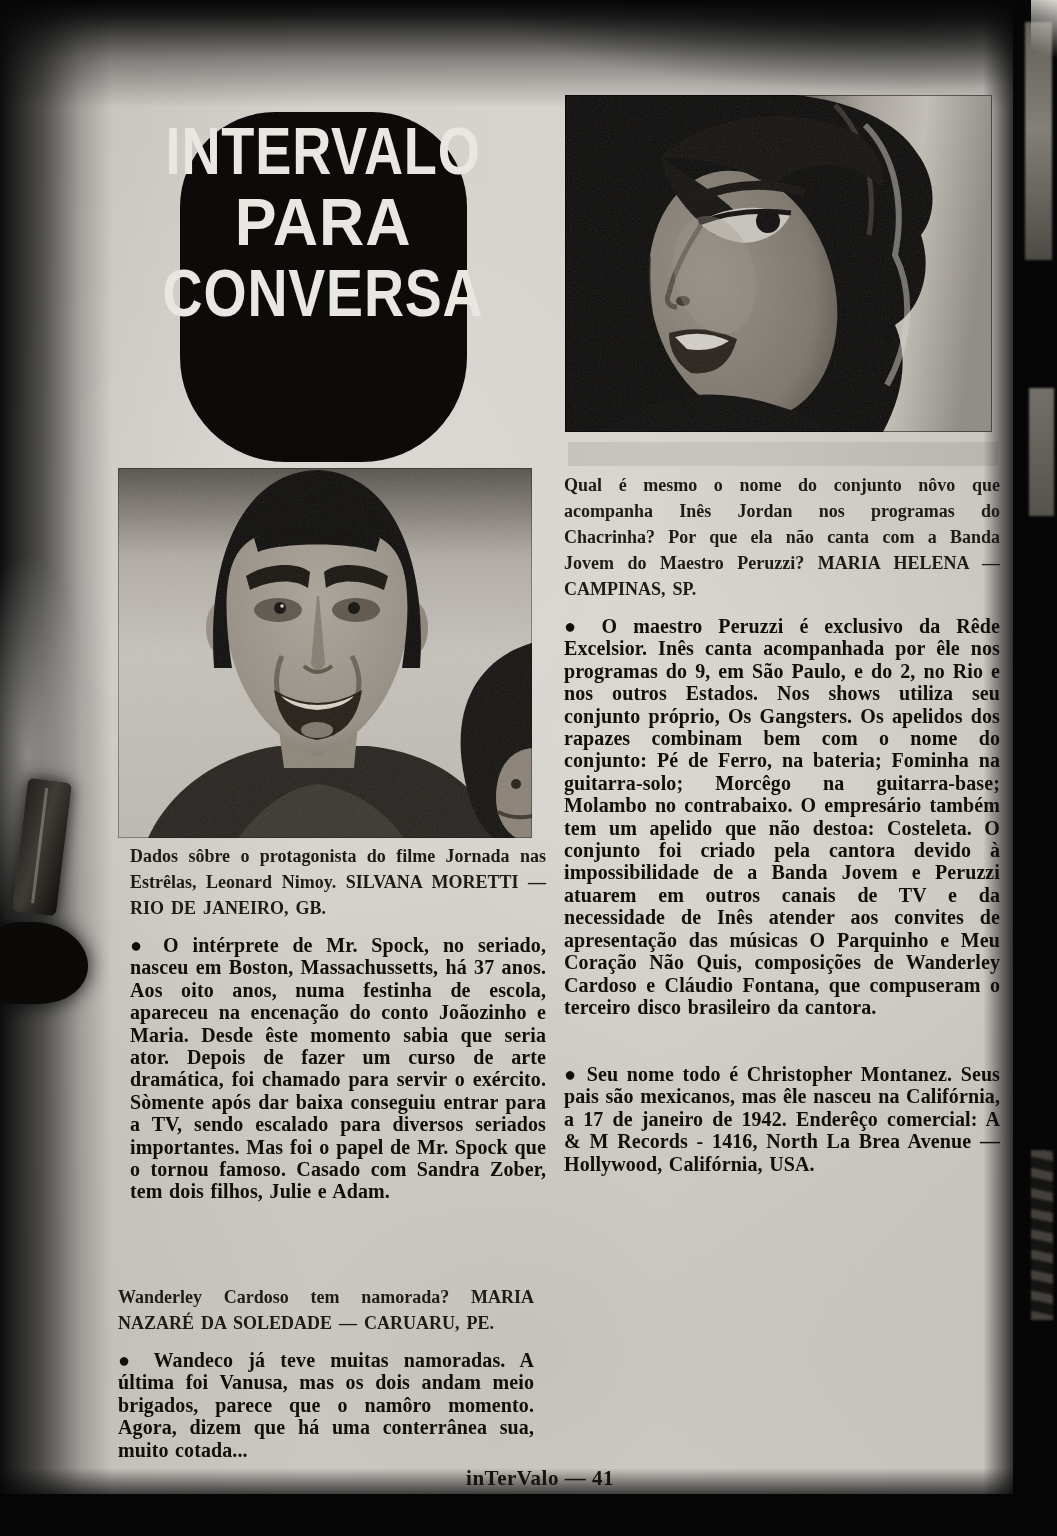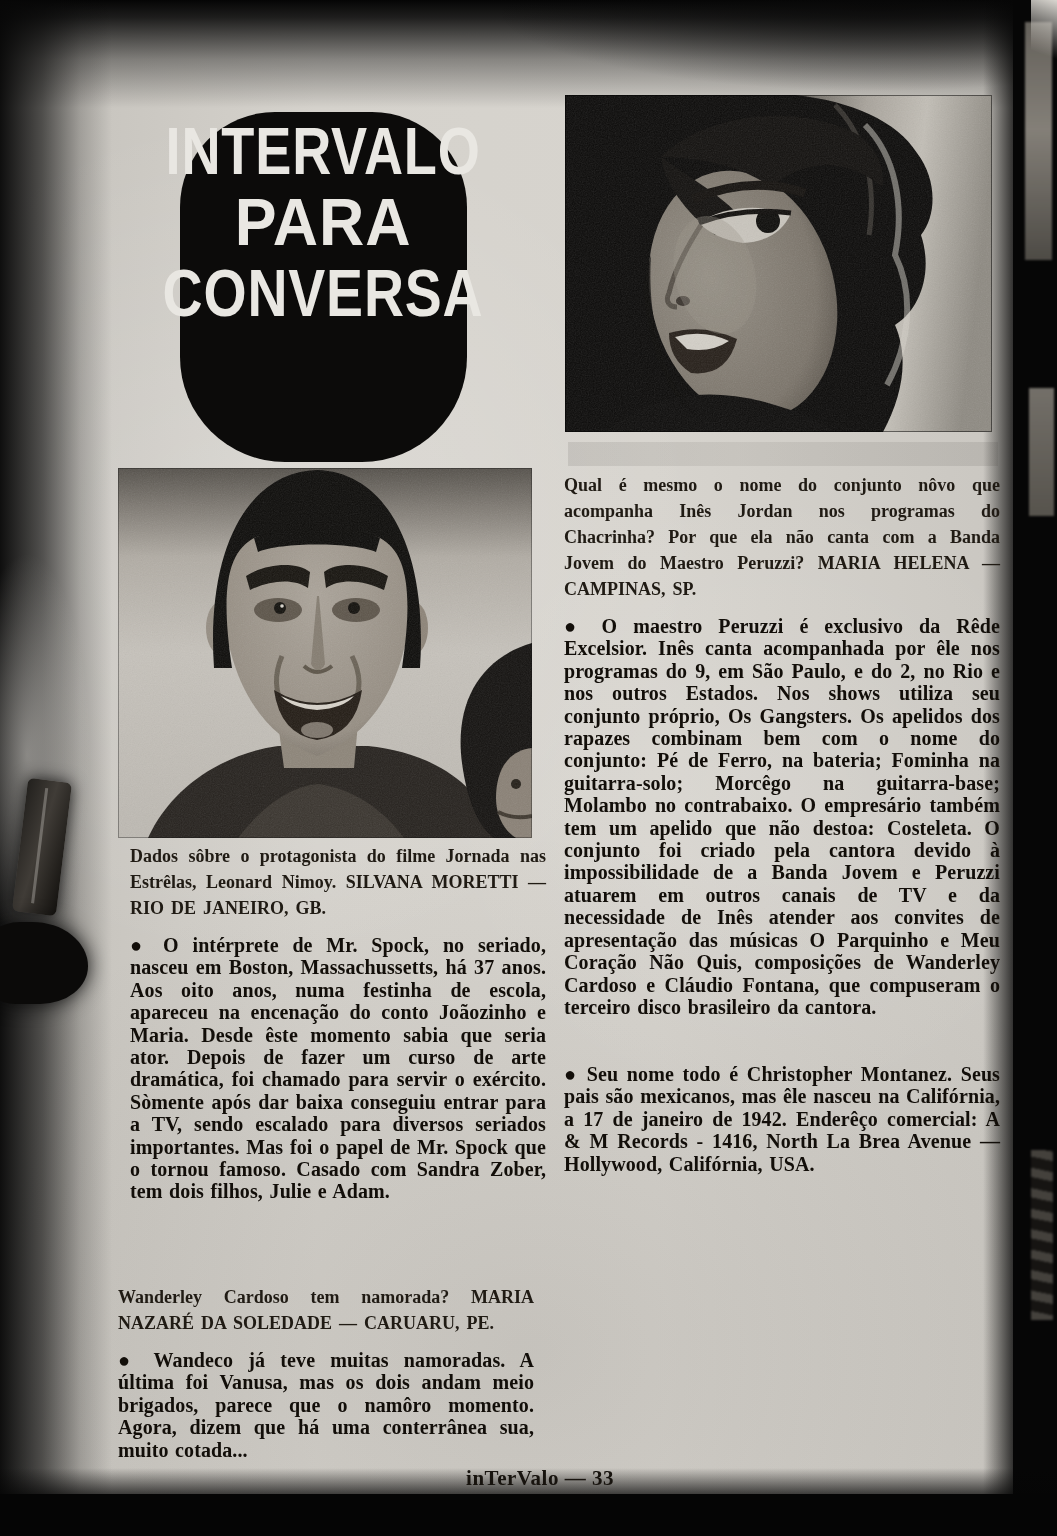--- a/index.html
+++ b/index.html
@@ -204,15 +204,15 @@
 
   <section class="block block-r1">
     <p class="question">Qual é mesmo o nome do conjunto nôvo que acompanha Inês Jordan nos programas do Chacrinha? Por que ela não canta com a Banda Jovem do Maestro Peruzzi? MARIA HELENA — CAMPINAS, SP.</p>
     <p class="answer">● O maestro Peruzzi é exclusivo da Rêde Excelsior. Inês canta acompanhada por êle nos programas do 9, em São Paulo, e do 2, no Rio e nos outros Estados. Nos shows utiliza seu conjunto próprio, Os Gangsters. Os apelidos dos rapazes combinam bem com o nome do conjunto: Pé de Ferro, na bateria; Fominha na guitarra-solo; Morcêgo na guitarra-base; Molambo no contrabaixo. O empresário também tem um apelido que não destoa: Costeleta. O conjunto foi criado pela cantora devido à impossibilidade de a Banda Jovem e Peruzzi atuarem em outros canais de TV e da necessidade de Inês atender aos convites de apresentação das músicas O Parquinho e Meu Coração Não Quis, composições de Wanderley Cardoso e Cláudio Fontana, que compuseram o terceiro disco brasileiro da cantora.</p>
   </section>
   <section class="block block-r2">
     <p class="answer">● Seu nome todo é Christopher Montanez. Seus pais são mexicanos, mas êle nasceu na Califórnia, a 17 de janeiro de 1942. Enderêço comercial: A &amp; M Records - 1416, North La Brea Avenue — Hollywood, Califórnia, USA.</p>
   </section>
 
 
-  <div class="footer">inTerValo — 33</div>
+  <div class="footer">inTerValo — 41</div>
 
 </div>
 
 </body></html>

